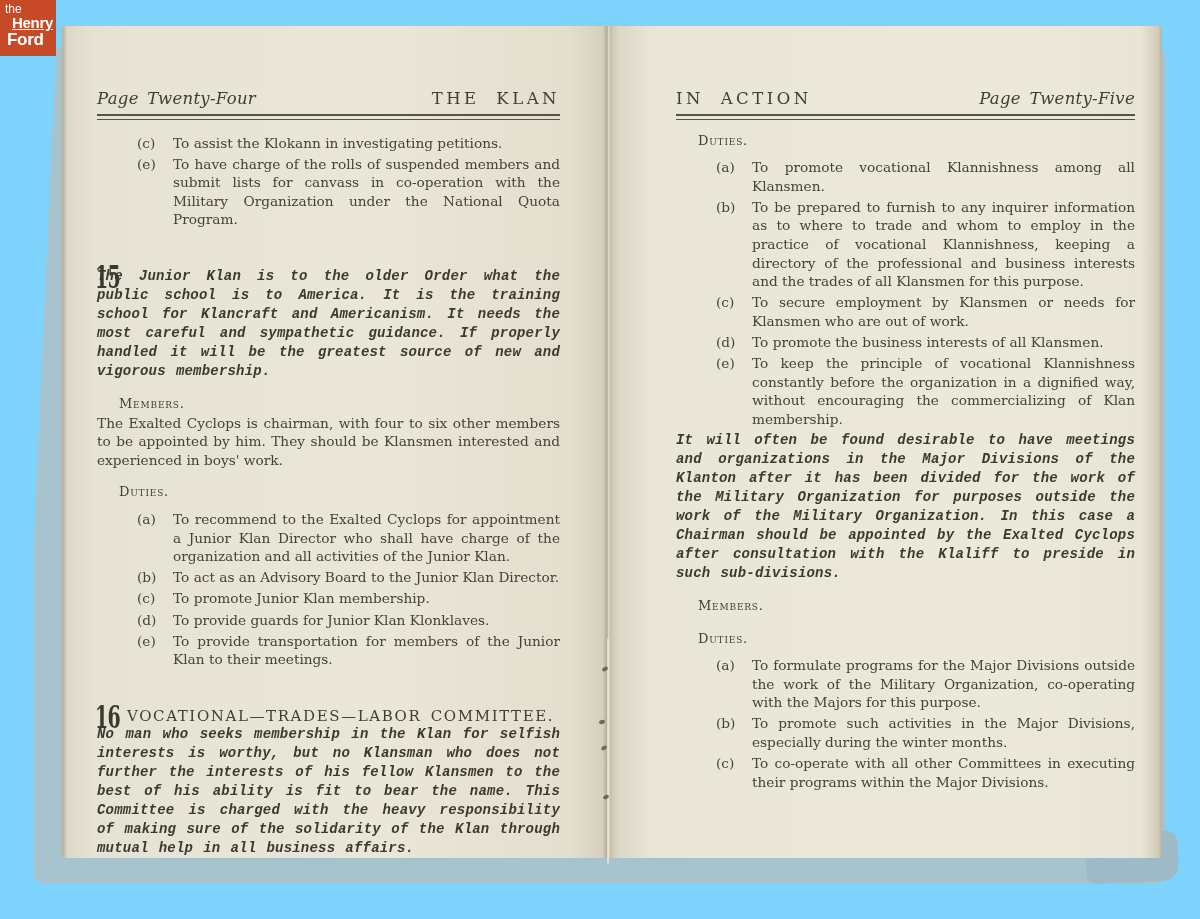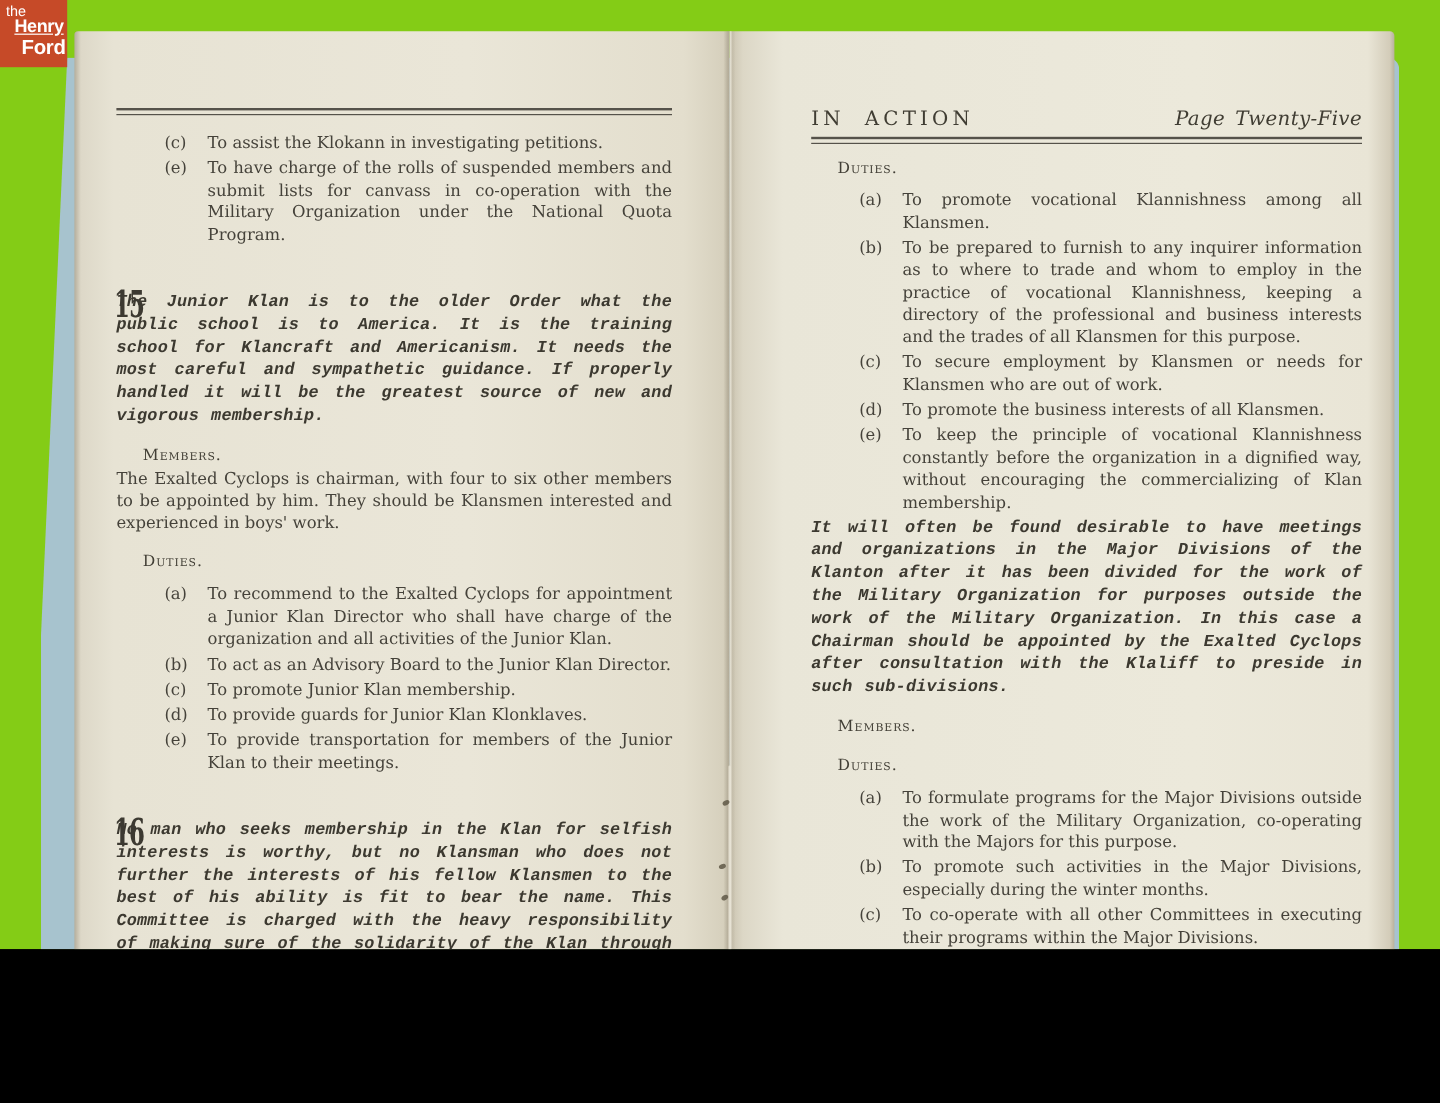--- a/index.html
+++ b/index.html
@@ -1,23 +1,23 @@
 <!DOCTYPE html>
 <html><head>
 <meta charset="utf-8">
 <style>
   html,body{margin:0;padding:0;background:#000;}
-  .scene{position:relative;width:1200px;height:791px;background:#84cc16;overflow:hidden;}
+  .scene{position:relative;width:1200px;height:919px;background:#7dd3fc;overflow:hidden;}
 
   
   .logo{position:absolute;left:0;top:0;width:56px;height:56px;background:#c64a28;z-index:6;
         font-family:"Liberation Sans",sans-serif;color:#fff;}
   .l-the{position:absolute;left:5px;top:2px;font-size:12px;font-weight:400;}
   .l-henry{position:absolute;left:12px;top:14px;font-size:15px;font-weight:700;letter-spacing:-.3px;text-decoration:underline;}
-  .l-ford{position:absolute;left:18px;top:30px;font-size:17px;font-weight:700;letter-spacing:-.3px;}
+  .l-ford{position:absolute;left:7px;top:30px;font-size:17px;font-weight:700;letter-spacing:-.3px;}
 
   
   .cover{position:absolute;left:34px;top:48px;width:1132px;height:836px;background:#a7c3ce;
          border-radius:10px;z-index:1;
          clip-path:polygon(22px 0,100% 0,100% 100%,0 100%,0 58%);}
   .cover-corner{position:absolute;left:1086px;top:832px;width:92px;height:50px;background:#9dbac6;
          border-radius:6px 12px 16px 8px;transform:rotate(-2.5deg);z-index:1;}
 
   
   .pages{position:absolute;left:62px;top:26px;width:1100px;height:832px;z-index:2;display:flex;}
@@ -71,20 +71,24 @@
     <span class="l-henry">Henry</span>
     <span class="l-ford">Ford</span>
   </div>
 
   <div class="cover"></div>
   <div class="cover-corner"></div>
 
   <div class="pages">
 
     <div class="page left">
+      <div class="page-head">
+        <span class="folio">Page Twenty-Four</span>
+        <span class="running">THE KLAN</span>
+      </div>
       <div class="rule"></div>
 
       <div class="items carry">
         <div class="item">
           <span class="lbl">(c)</span>
           <span class="txt">To assist the Klokann in investigating petitions.</span>
         </div>
         <div class="item">
           <span class="lbl">(e)</span>
           <span class="txt">To have charge of the rolls of suspended members and submit lists for canvass in co-operation with the Military Organization under the National Quota Program.</span>
@@ -116,20 +120,21 @@
           <span class="txt">To provide guards for Junior Klan Klonklaves.</span>
         </div>
         <div class="item">
           <span class="lbl">(e)</span>
           <span class="txt">To provide transportation for members of the Junior Klan to their meetings.</span>
         </div>
       </div>
 
       <div class="sec">
         <span class="num">16</span>
+        <span class="title">VOCATIONAL—TRADES—LABOR COMMITTEE.</span>
       </div>
       <p class="lede">No man who seeks membership in the Klan for selfish interests is worthy, but no Klansman who does not further the interests of his fellow Klansmen to the best of his ability is fit to bear the name. This Committee is charged with the heavy responsibility of making sure of the solidarity of the Klan through mutual help in all business affairs.</p>
 
     </div>
 
     <div class="page right">
       <div class="page-head">
         <span class="running">IN ACTION</span>
         <span class="folio">Page Twenty-Five</span>
       </div>

